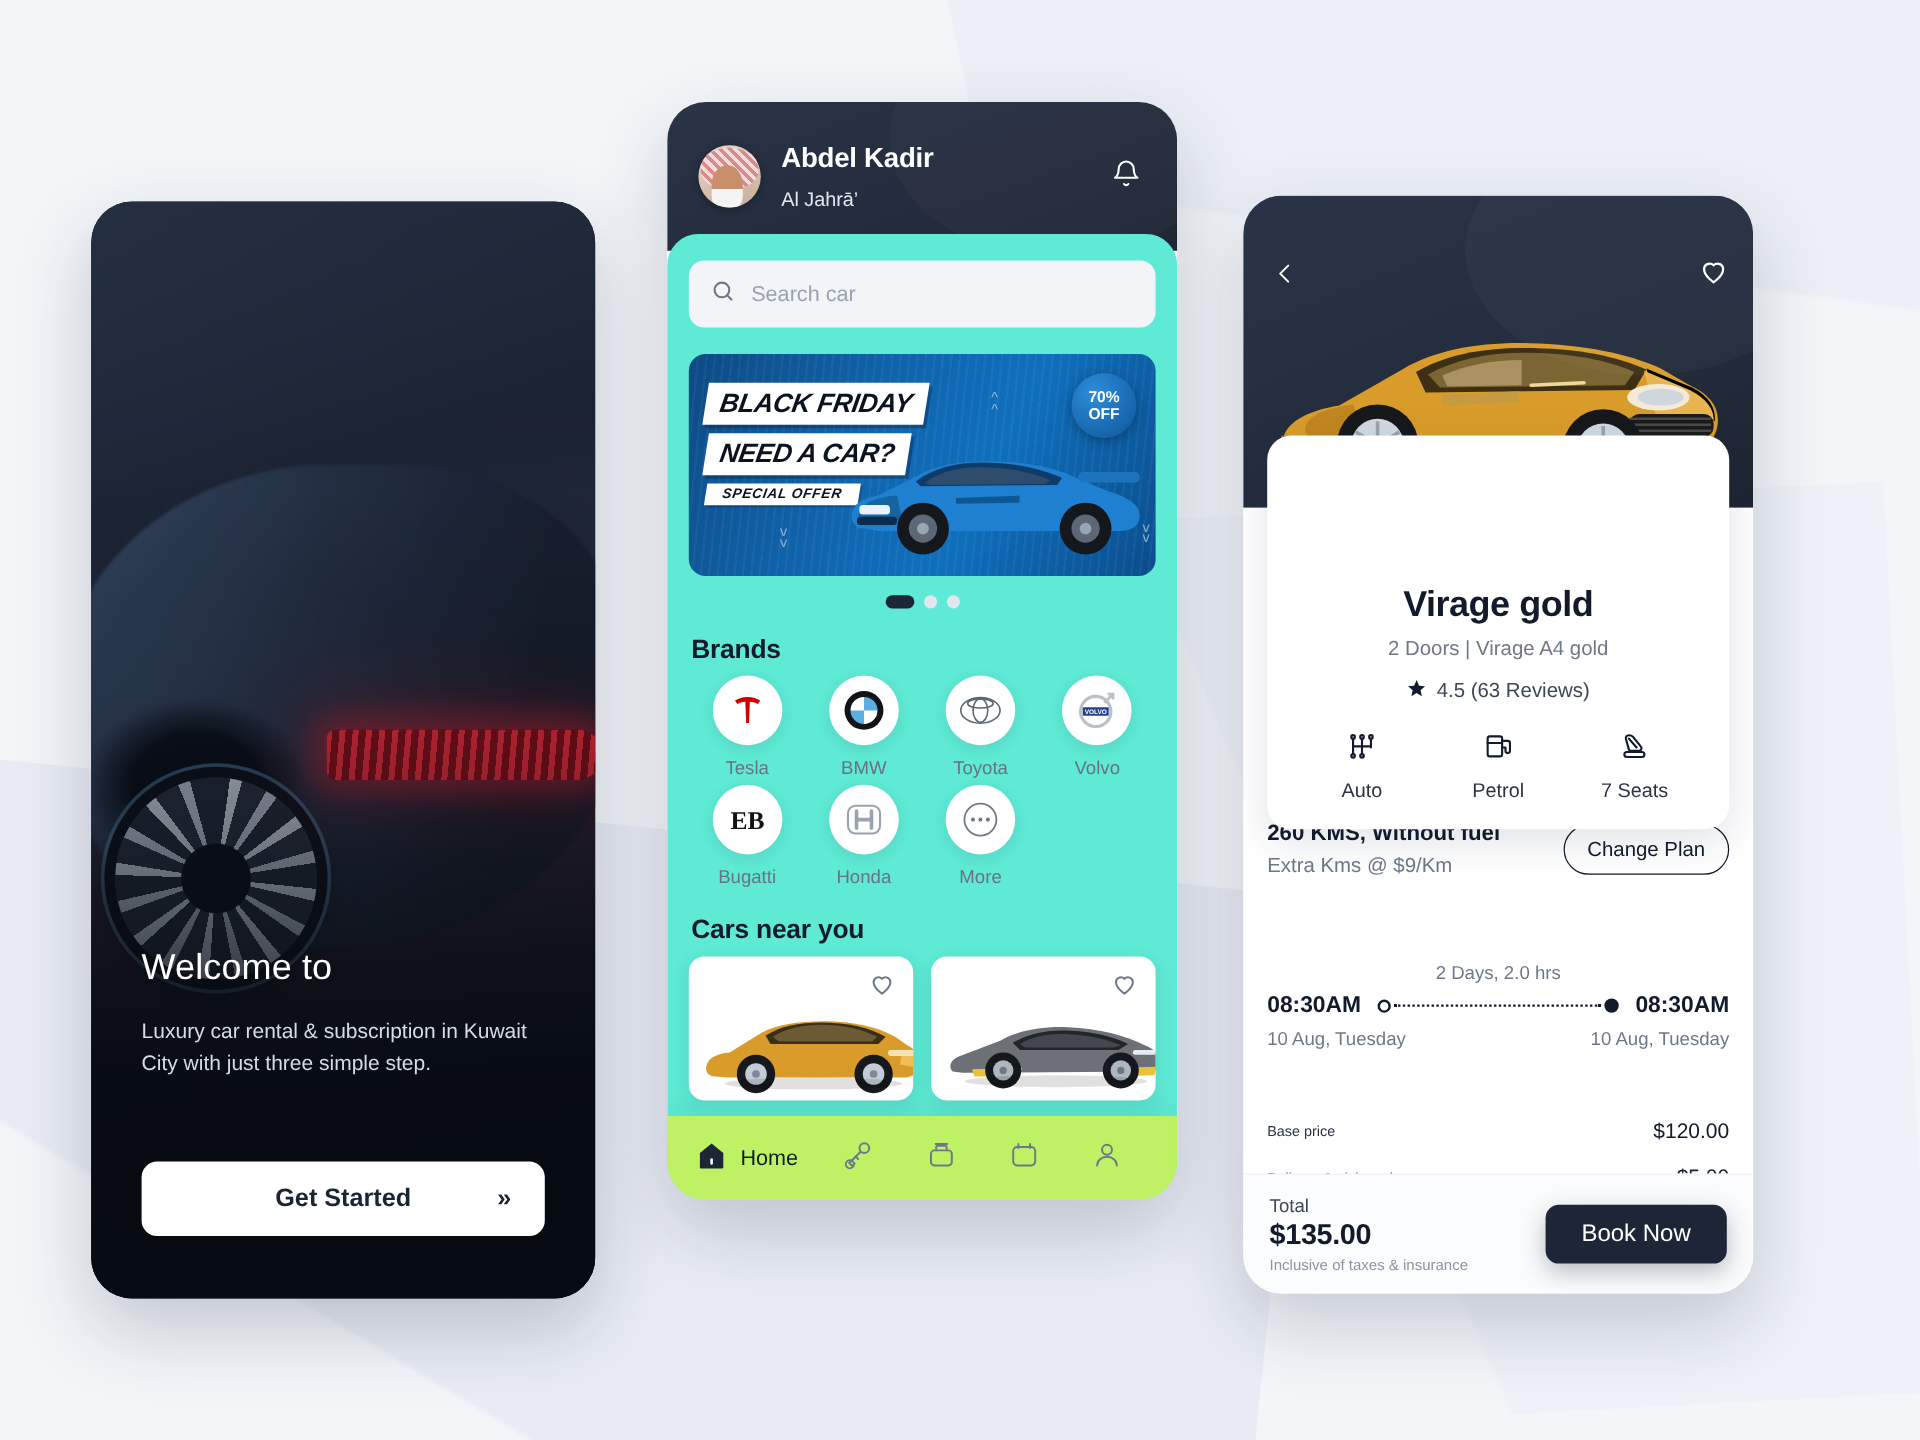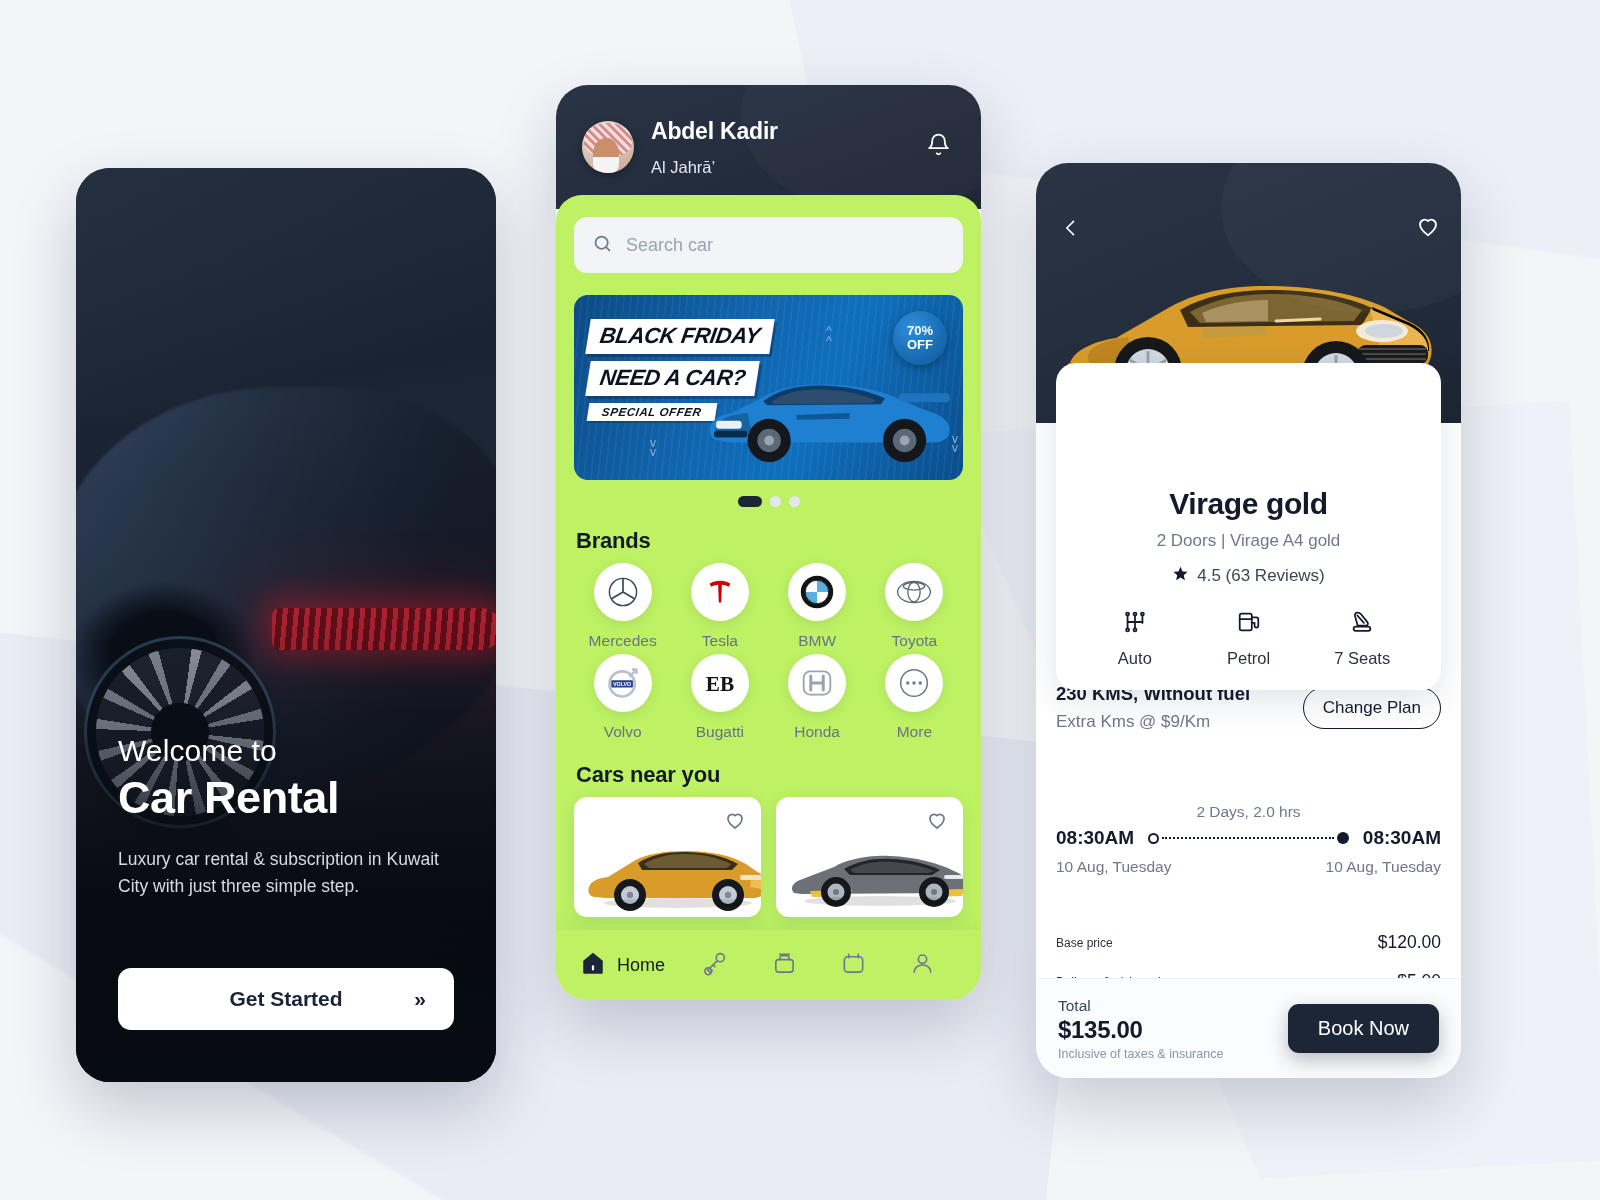--- a/index.html
+++ b/index.html
@@ -125,21 +125,21 @@
     background:linear-gradient(#c98e6c 0 54%, #f4f4f4 54%);
   }
   .c-user { margin-left:17px; flex:1; }
   .c-name { color:#ffffff; font-size:23px; font-weight:700; letter-spacing:-.2px; }
   .c-loc { color:#e4e8ee; font-size:16.5px; margin-top:13px; }
   .bell-wrap{ width:34px; height:34px; display:flex; align-items:center; justify-content:center; cursor:pointer; }
 
   
   .c-body {
     position:absolute; left:0; right:0; top:110px; bottom:0;
-    background:#bef264; border-radius:26px 26px 0 0; padding:22px 18px 0;
+    background:#5eead4; border-radius:26px 26px 0 0; padding:22px 18px 0;
   }
   .search-bar {
     height:56px; background:#f2f4f8; border-radius:13px; display:flex; align-items:center;
     padding:0 18px; gap:13px; cursor:text;
   }
   .search-ph { color:#9aa2b1; font-size:18px; }
 
   .banner {
     margin-top:22px; height:185px; border-radius:14px; overflow:hidden; position:relative;
     background:linear-gradient(118deg,#0d4a84 0%,#1064ad 38%,#0f6fbd 62%,#0a4d8c 100%);
@@ -284,21 +284,20 @@
 
 <div class="phone-left">
   <div class="hero-photo">
     <div class="hero-wheel"></div>
     <div class="hero-taillight"></div>
   </div>
   <div class="hero-scrim"></div>
 
   <div class="hero-copy">
     <div class="hero-eyebrow">Welcome to</div>
-    <div class="hero-title">Car Rental</div>
     <div class="hero-sub">Luxury car rental &amp; subscription in Kuwait City with just three simple step.</div>
   </div>
 
   <button class="cta">
     <span class="cta-label">Get Started</span>
     <span class="cta-chev">»</span>
   </button>
 </div>
 
 <div class="phone phone-center">
@@ -366,29 +365,20 @@
     <div class="dots">
       <span class="dot active"></span>
       <span class="dot"></span>
       <span class="dot"></span>
     </div>
 
     <div class="sec-title">Brands</div>
 
     <div class="brands-grid">
 
-      <div class="brand">
-        <div class="brand-circle">
-          <svg width="34" height="34" viewBox="0 0 40 40" fill="none" stroke="#3a4a55" stroke-width="1.7">
-            <circle cx="20" cy="20" r="16"></circle>
-            <path d="M20 20 L20 4 M20 20 L6.5 28 M20 20 L33.5 28" stroke-width="2"></path>
-          </svg>
-        </div>
-        <div class="brand-label">Mercedes</div>
-      </div>
 
       <div class="brand">
         <div class="brand-circle">
           <svg width="30" height="30" viewBox="0 0 40 40">
             <path d="M6 9 C11 6 15 5 20 5 C25 5 29 6 34 9 L31.5 13 C28 11 25 10.5 22.5 10.3 L21.6 34 L18.4 34 L17.5 10.3 C15 10.5 12 11 8.5 13 Z" fill="#cc0000"></path>
           </svg>
         </div>
         <div class="brand-label">Tesla</div>
       </div>
 
@@ -653,21 +643,21 @@
             <path d="M9 7 L16 15"></path>
           </svg>
         </span>
         <span class="spec-label">7 Seats</span>
       </div>
     </div>
   </div>
 
   <div class="r-plan">
     <div class="plan-texts">
-      <div class="plan-title">230 KMS, Without fuel</div>
+      <div class="plan-title">260 KMS, Without fuel</div>
       <div class="plan-sub">Extra Kms @ $9/Km</div>
     </div>
     <button class="plan-btn">Change Plan</button>
   </div>
 
   <div class="r-trip">
     <div class="trip-dur">2 Days, 2.0 hrs</div>
     <div class="trip-row">
       <span class="trip-time">08:30AM</span>
       <span class="trip-mid">

